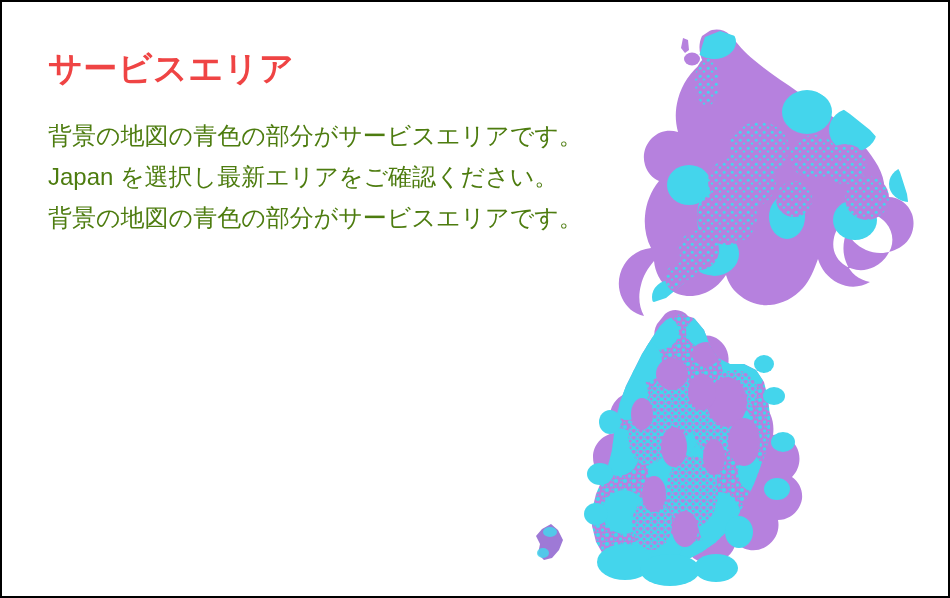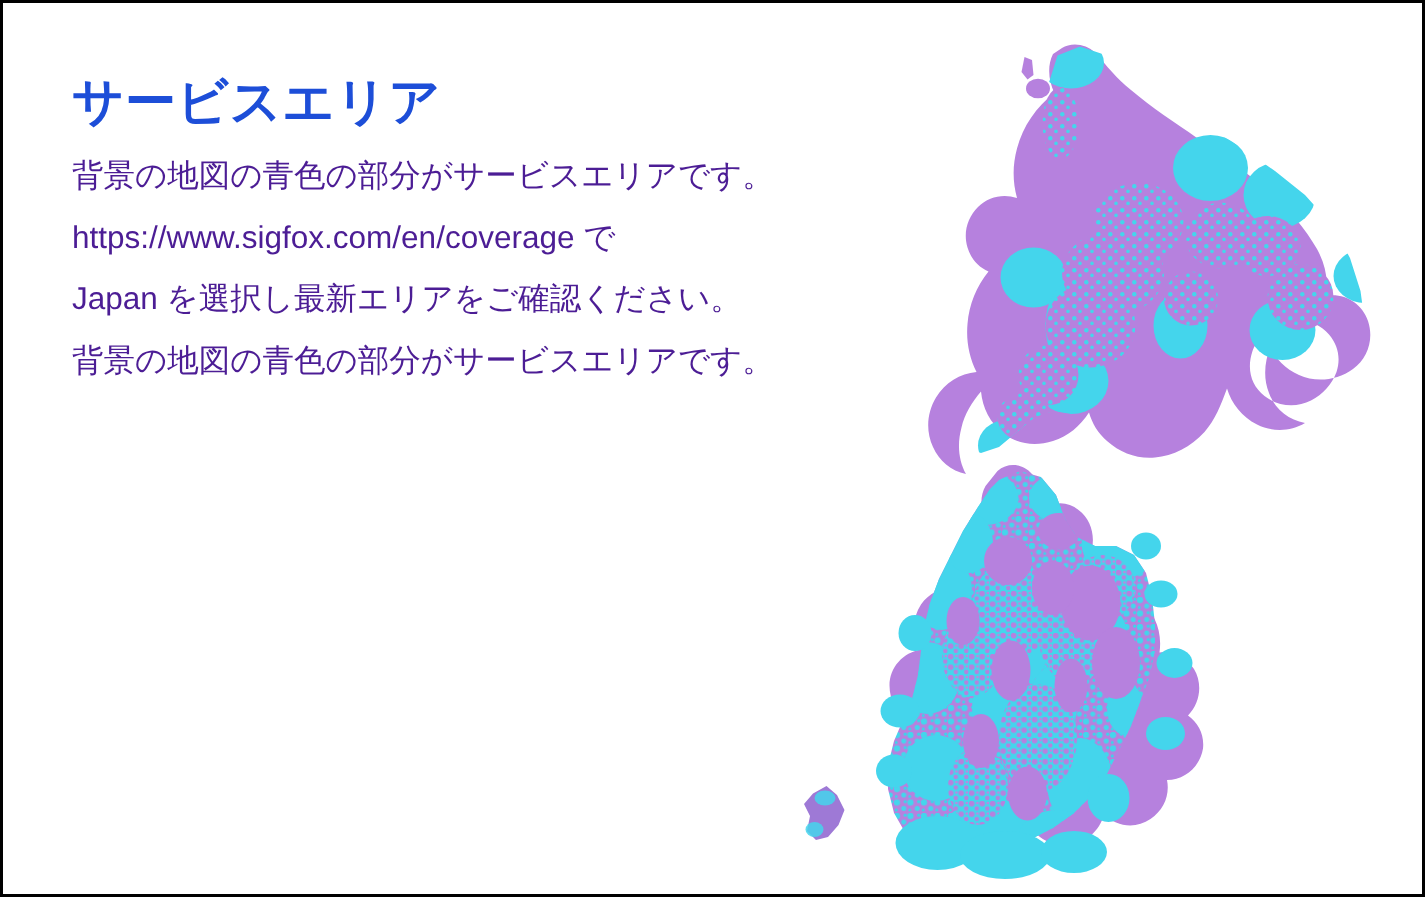--- a/index.html
+++ b/index.html
@@ -32,31 +32,31 @@
     top: 0;
   }
   
   #title {
     position: absolute;
     left: 46px;
     top: 24px;
     font-size: 34px;
     font-weight: 700;
     letter-spacing: 0.5px;
-    color: #1d4ed8;
+    color: #ef4444;
     white-space: nowrap;
     line-height: 1.15;
   }
   #body-text {
     position: absolute;
     left: 46px;
-    top: 95px;
+    top: 113px;
     width: 540px;
-    color: #4c1d95;
-    font-size: 21px;
+    color: #4d7c0f;
+    font-size: 24px;
     line-height: 41px;
     white-space: nowrap;
   }
   #body-text .ln {
     display: block;
     height: 41px;
   }
 </style>
 </head>
 <body>
@@ -272,18 +272,17 @@
         <ellipse cx="548" cy="530" rx="7" ry="5" fill="#44d5ec" opacity="0.85"></ellipse>
         <ellipse cx="541" cy="551" rx="6" ry="5" fill="#44d5ec" opacity="0.85"></ellipse>
       </g>
     </svg>
   </div>
 
   <h1 id="title">サービスエリア</h1>
 
   <div id="body-text">
     <span class="ln">背景の地図の青色の部分がサービスエリアです。</span>
-    <span class="ln">https://www.sigfox.com/en/coverage で</span>
     <span class="ln">Japan を選択し最新エリアをご確認ください。</span>
     <span class="ln">背景の地図の青色の部分がサービスエリアです。</span>
   </div>
 
 </div>
 
 </body></html>

